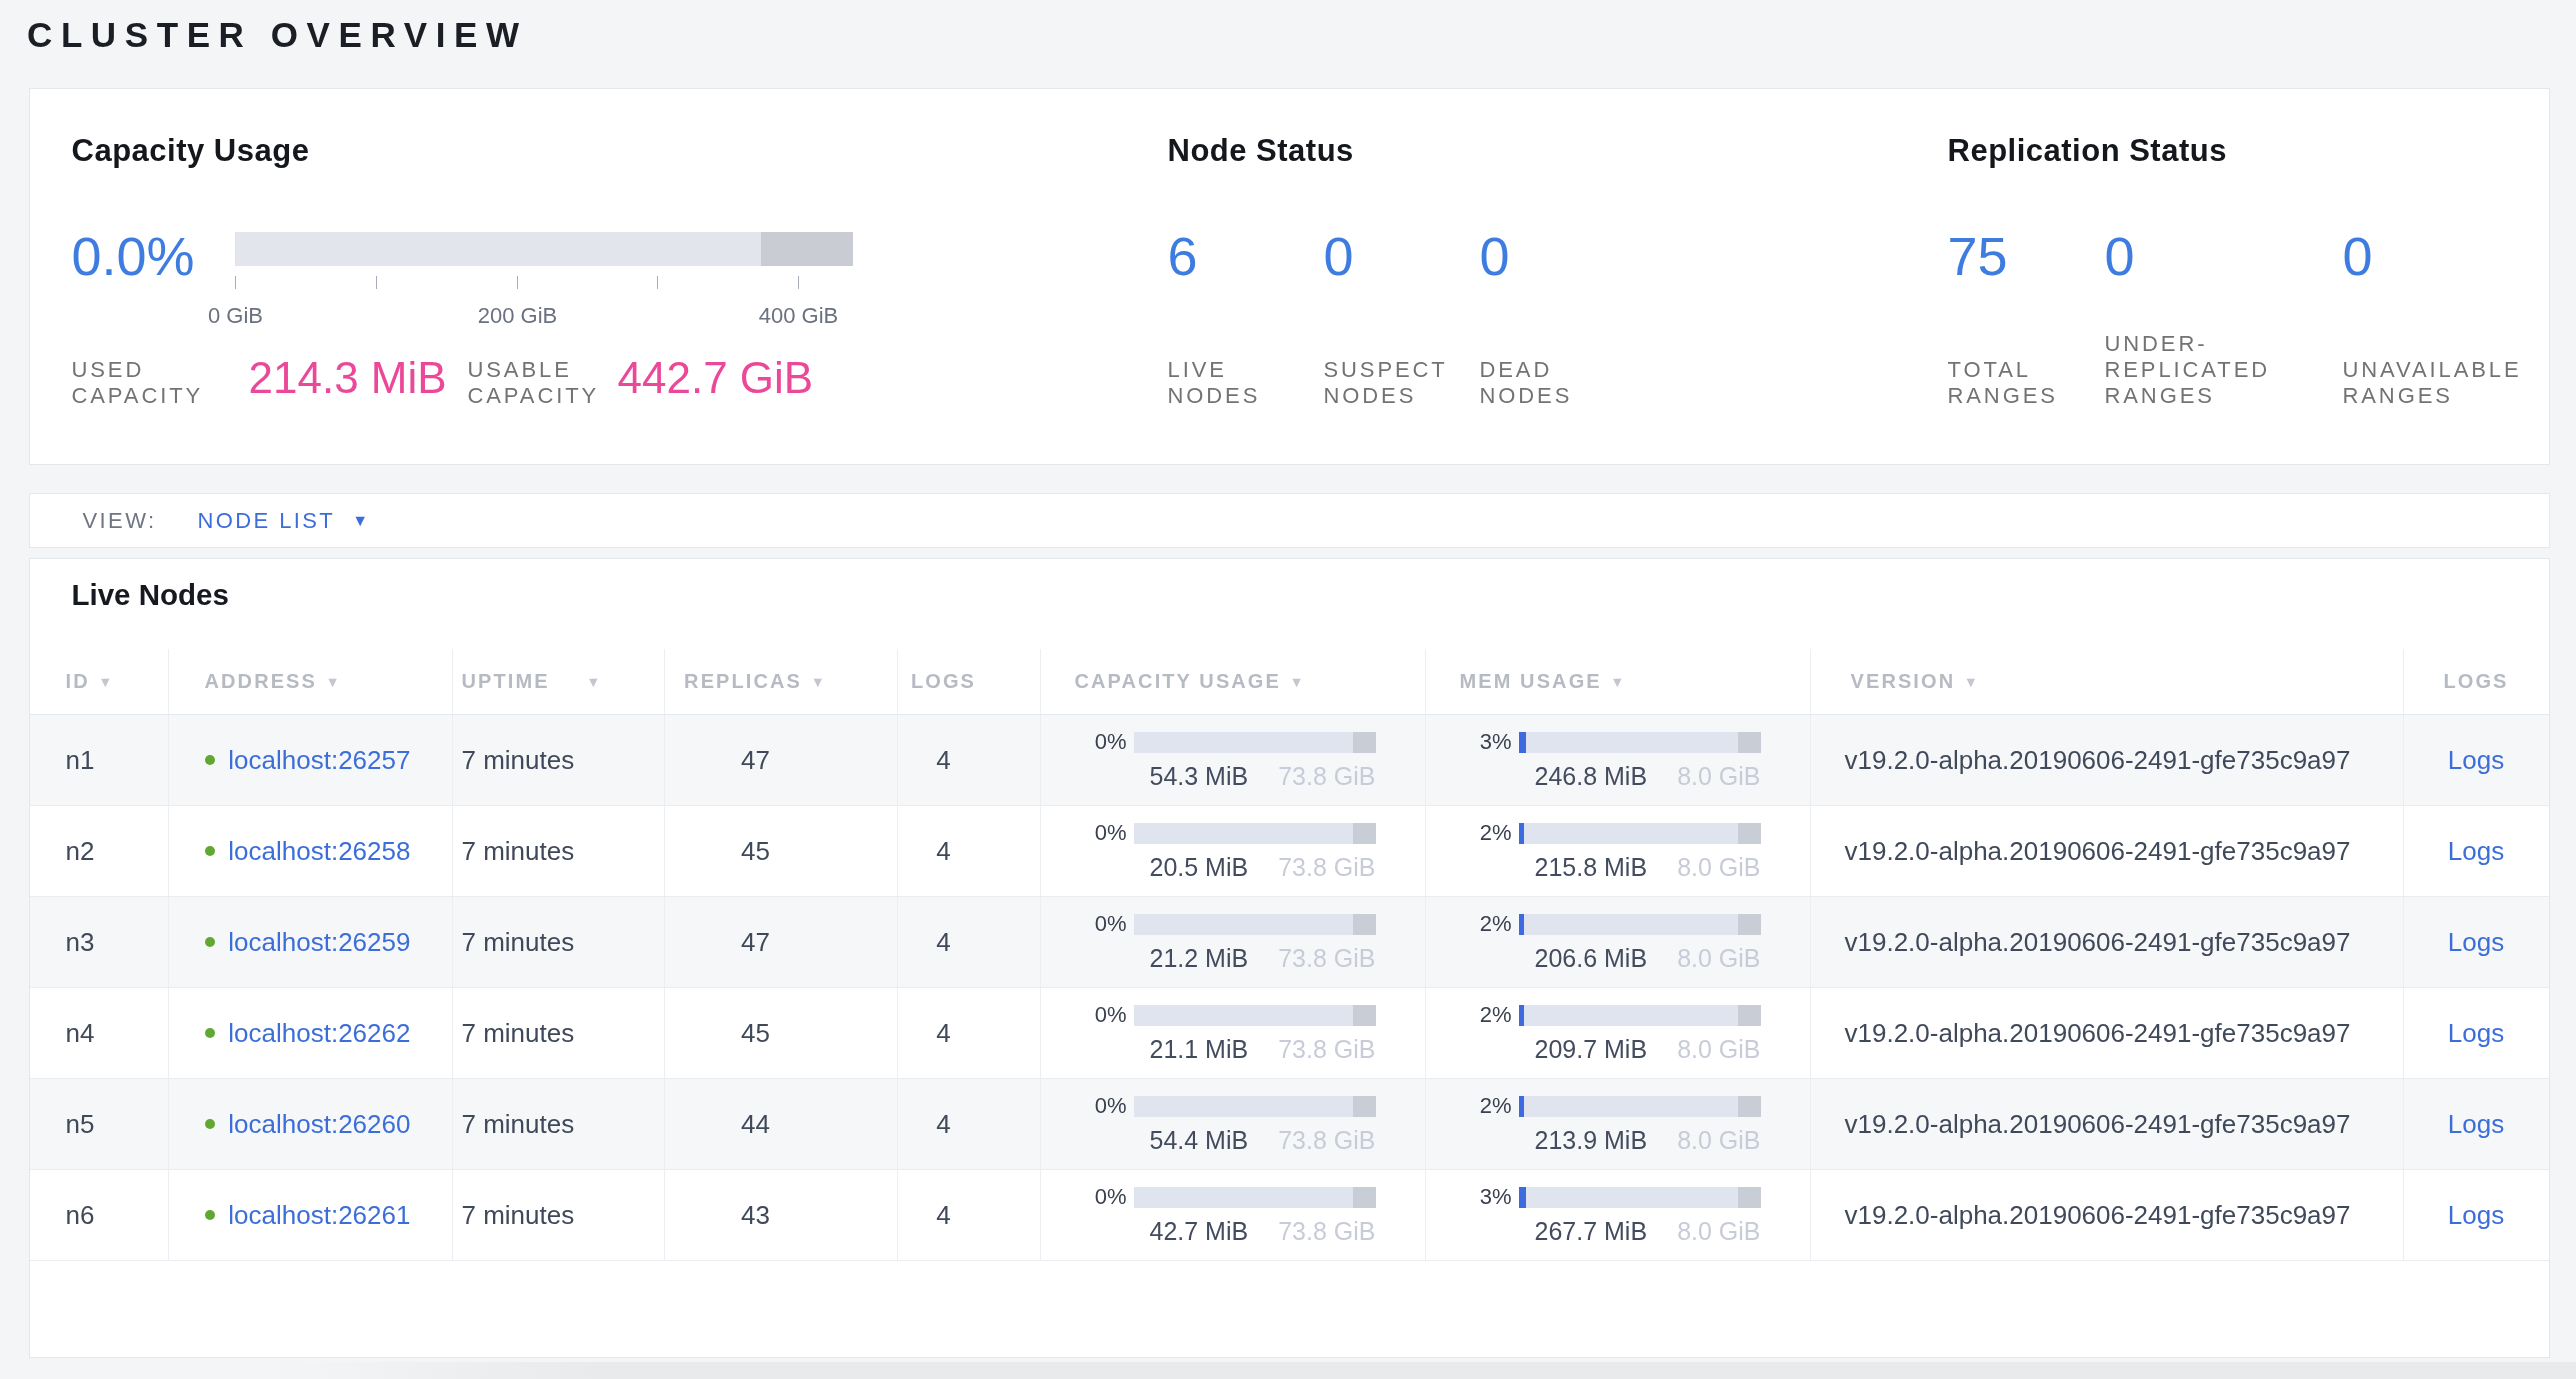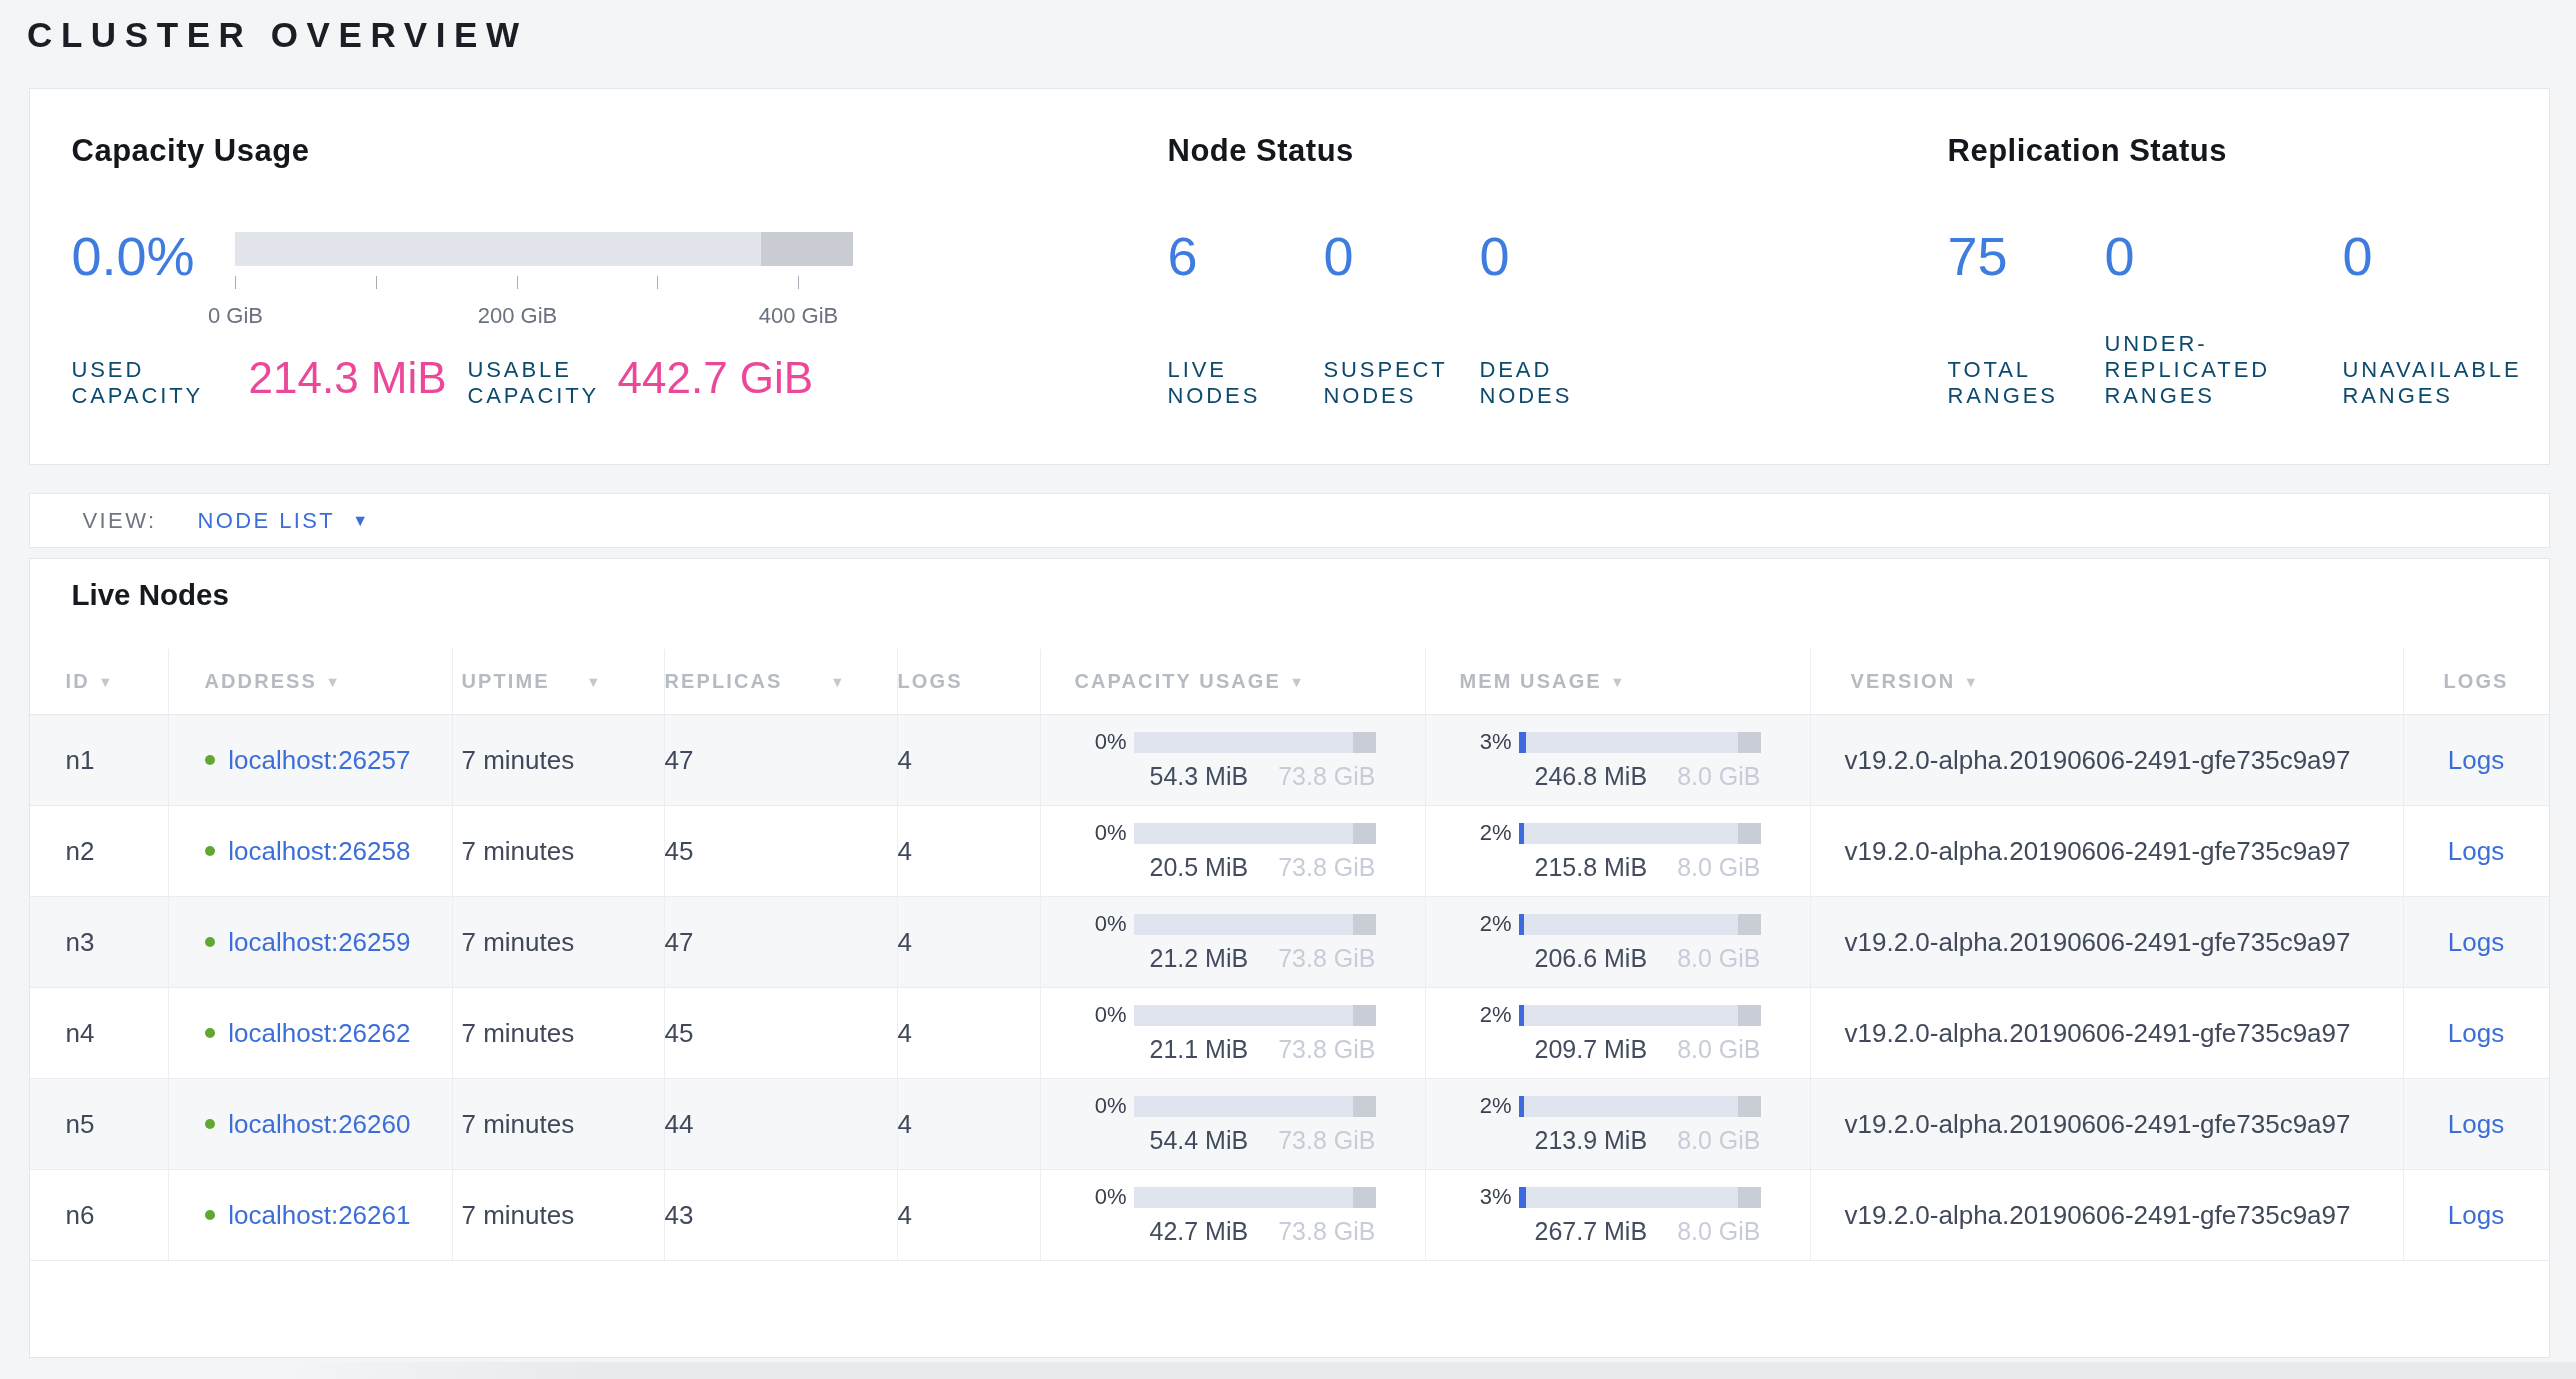--- a/index.html
+++ b/index.html
@@ -6,21 +6,21 @@
   html,body { width:2576px; height:1379px; }
   body { font-family:"Liberation Sans","DejaVu Sans",sans-serif; background:#f4f5f7; position:relative; overflow:hidden; color:#40495a; }
 
   .page-title { position:absolute; left:27px; top:15px; font-size:35px; font-weight:bold; letter-spacing:8.6px; color:#1b1e24; }
 
   .panel { position:absolute; background:#ffffff; border:1px solid #e3e6ea; }
   .summary-panel { left:28.5px; top:88px; width:2521px; height:377px; }
 
   .sec-title { position:absolute; top:44px; font-size:31px; font-weight:bold; color:#14171c; letter-spacing:0.5px; }
   .big-num { position:absolute; top:141px; font-size:54px; line-height:53px; font-weight:500; color:#3e7ce0; }
-  .stat-label { position:absolute; bottom:55px; font-size:22px; line-height:26px; letter-spacing:2.9px; color:#0c4a6e; font-weight:500; }
+  .stat-label { position:absolute; bottom:55px; font-size:22px; line-height:26px; letter-spacing:2.9px; color:#737373; font-weight:500; }
   .kv-value { position:absolute; bottom:61px; font-size:44px; font-weight:500; color:#ec4899; }
 
   
   .gauge { position:absolute; left:205px; top:143px; width:618px; height:171px; }
   .gauge-bar { position:absolute; left:0; top:0; width:618px; height:34px; background:#e2e5eb; }
   .gauge-reserved { position:absolute; right:0; top:0; width:92px; height:34px; background:#c9ccd3; }
   .gauge-fill { position:absolute; left:0; top:0; height:34px; background:#3e6ae0; }
   .gauge-tick { position:absolute; top:44px; width:1.9px; height:13.3px; background:#a7adb6; }
   .gauge-lab { position:absolute; top:63px; transform:translateX(-50%); font-size:22px; color:#6a7180; white-space:nowrap;margin-top:8px; }
 
@@ -38,21 +38,21 @@
   .tbl { position:absolute; left:0; top:90px; width:2519px; }
   .tr { display:grid; grid-template-columns:139px 284px 212px 233px 143px 385px 385px 593px 145px; }
   .thead { height:66px; border-bottom:1px solid #e4e7eb; }
   .thead .td { display:flex; align-items:center; font-size:20px; font-weight:bold; letter-spacing:2.1px; color:#b6bac2; }
   .row { height:91px; border-bottom:1px solid #eaecef; }
   .row.odd { background:#f6f7f9; }
   .td { border-right:1px solid #eceef1; min-width:0; }
   .td:last-child { border-right:none; }
 
   .c-left { display:flex; align-items:center; padding-left:36px; }
-  .c-right { display:flex; align-items:center; justify-content:space-between; padding-right:50px; }
+  .c-right { display:flex; align-items:center; justify-content:center; padding-right:50px; }
   .c-up { display:flex; align-items:center; justify-content:space-between; padding-right:61px;padding-left:9px; }
   .c-center { display:flex; align-items:center; justify-content:center; }
   .row .td { font-size:26px; color:#40495a; }
 
   .dot { width:10.5px; height:10.5px; border-radius:50%; background:#61a832; margin-right:13.3px; flex:0 0 auto; }
   a.lnk { color:#3c6ed9; text-decoration:none; cursor:pointer; }
 
   .c-meter { display:flex; flex-direction:column; justify-content:center; }
   .mrow { display:flex; align-items:center; }
   .pct { width:61px; margin-left:25px; margin-right:7.6px; text-align:right; font-size:22px; color:#39404f; flex:0 0 auto; }

